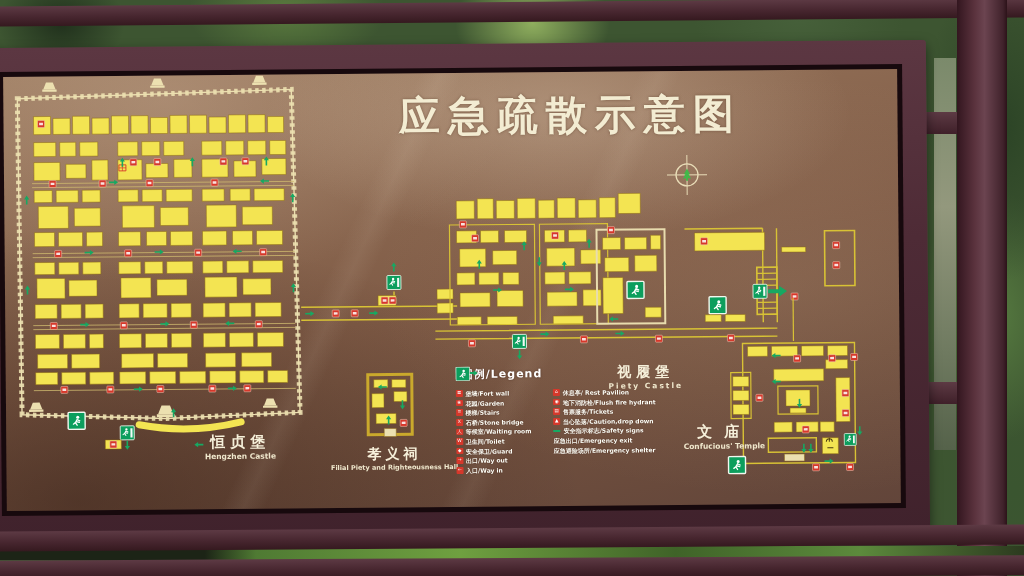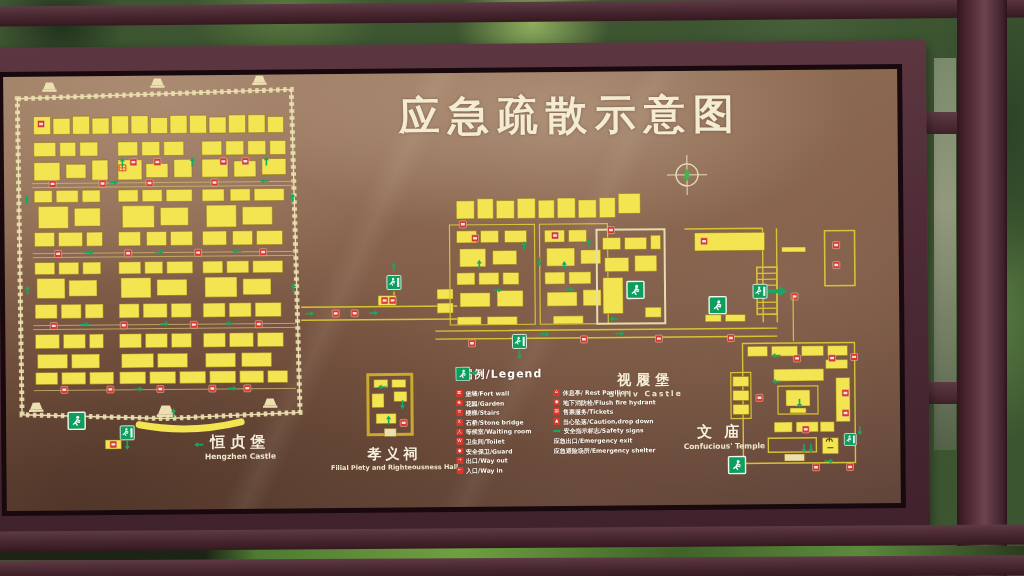--- a/index.html
+++ b/index.html
@@ -56,21 +56,21 @@
       text-shadow:0 0 3px rgba(90,60,40,.6);white-space:nowrap;}
   .place{position:absolute;text-align:center;color:#f6f0da;}
   .place .zh{font-weight:bold;white-space:nowrap;}
   .place .en{color:#efe7cc;white-space:nowrap;font-weight:bold;}
   .pl-hengzhen{left:168px;top:358px;width:132px;}
   .pl-hengzhen .zh{font-size:15px;letter-spacing:5px;}
   .pl-hengzhen .en{font-size:7.5px;}
   .pl-xiaoyi{left:310px;top:372px;width:156px;}
   .pl-xiaoyi .zh{font-size:14px;letter-spacing:4px;}
   .pl-xiaoyi .en{font-size:6.5px;}
-  .pl-shilv{left:590px;top:300px;width:100px;}
+  .pl-shilv{left:590px;top:292px;width:100px;}
   .pl-shilv .zh{font-size:14px;letter-spacing:5px;}
   .pl-shilv .en{font-size:7.5px;letter-spacing:2px;}
   .pl-wenmiao{left:660px;top:352px;width:116px;}
   .pl-wenmiao .zh{font-size:15px;letter-spacing:12px;}
   .pl-wenmiao .en{font-size:7.5px;}
 
   
   .legend{position:absolute;left:450px;top:294px;width:200px;color:#fdfdf5;}
   .legend-header{font-size:11px;font-weight:bold;letter-spacing:1px;margin:0 0 8px 6px;
       color:#ffffff;text-shadow:0 0 2px rgba(60,30,20,.7);}
@@ -508,21 +508,21 @@
       <div class="place pl-hengzhen">
         <div class="zh">恒贞堡</div>
         <div class="en">Hengzhen Castle</div>
       </div>
       <div class="place pl-xiaoyi">
         <div class="zh">孝义祠</div>
         <div class="en">Filial Piety and Righteousness Hall</div>
       </div>
       <div class="place pl-shilv">
         <div class="zh">视履堡</div>
-        <div class="en">Shilv Castle</div>
+        <div class="en">Piety Castle</div>
       </div>
       <div class="place pl-wenmiao">
         <div class="zh">文庙</div>
         <div class="en">Confucious' Temple</div>
       </div>
 
       <div class="legend">
         <div class="legend-header">图例/Legend</div>
         <div class="legend-cols">
           <ul class="lcol">

